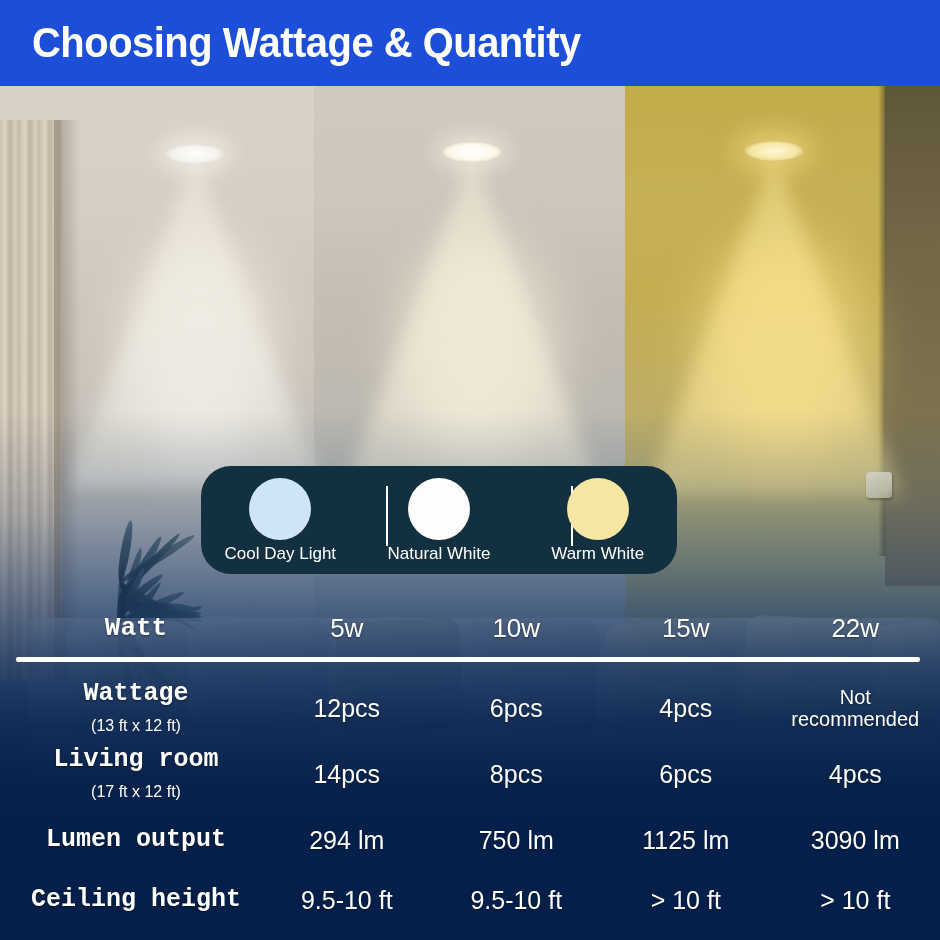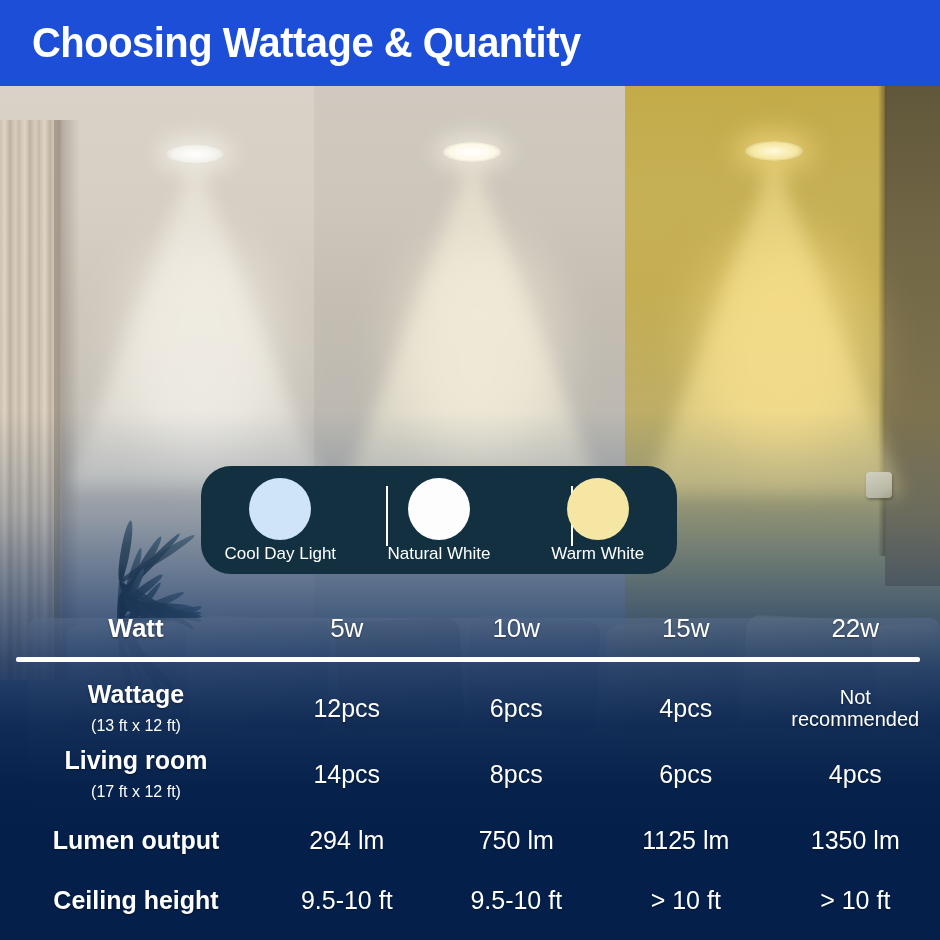--- a/index.html
+++ b/index.html
@@ -271,20 +271,21 @@
   }
   .cell-val {
     flex: 1 1 0;
     text-align: center;
   }
   .rowname {
     font-size: 25px;
     font-weight: bold;
     line-height: 1.06;
     text-shadow: 0 1px 2px rgba(0,0,0,.45);
+    font-family: Liberation Mono, monospace;
   }
   .rowsub {
     font-size: 16px;
     font-weight: normal;
     line-height: 1.2;
     margin-top: 9px;
   }
   .valtext {
     font-size: 25px;
     font-weight: normal;
@@ -479,21 +480,21 @@
       <div class="cell-val">
         <div class="valtext">294 lm</div>
       </div>
       <div class="cell-val">
         <div class="valtext">750 lm</div>
       </div>
       <div class="cell-val">
         <div class="valtext">1125 lm</div>
       </div>
       <div class="cell-val">
-        <div class="valtext">1350 lm</div>
+        <div class="valtext">3090 lm</div>
       </div>
     </div>
 
     <div class="trow" id="row-ceiling">
       <div class="cell-label">
         <div class="rowname">Ceiling height</div>
       </div>
       <div class="cell-val">
         <div class="valtext">9.5-10 ft</div>
       </div>

